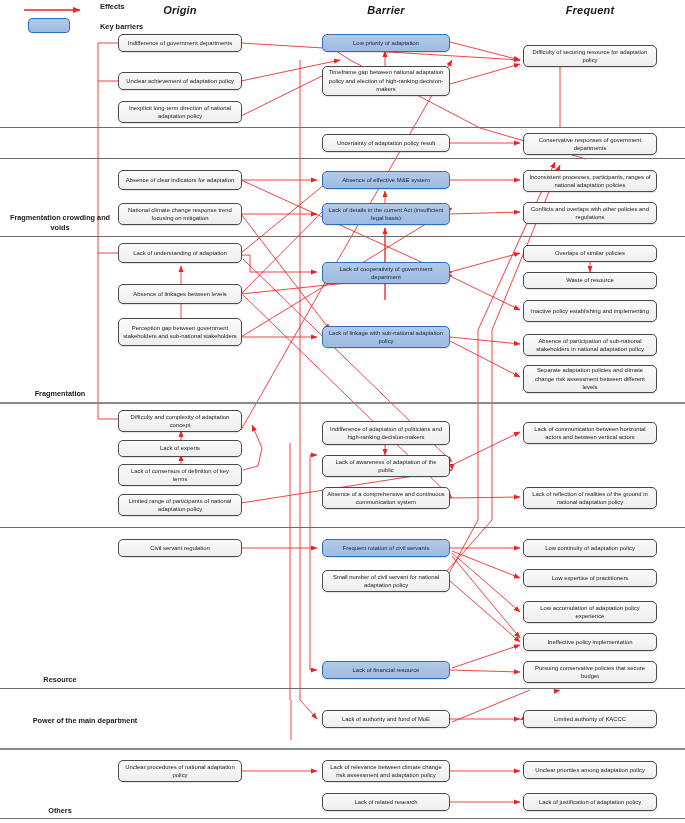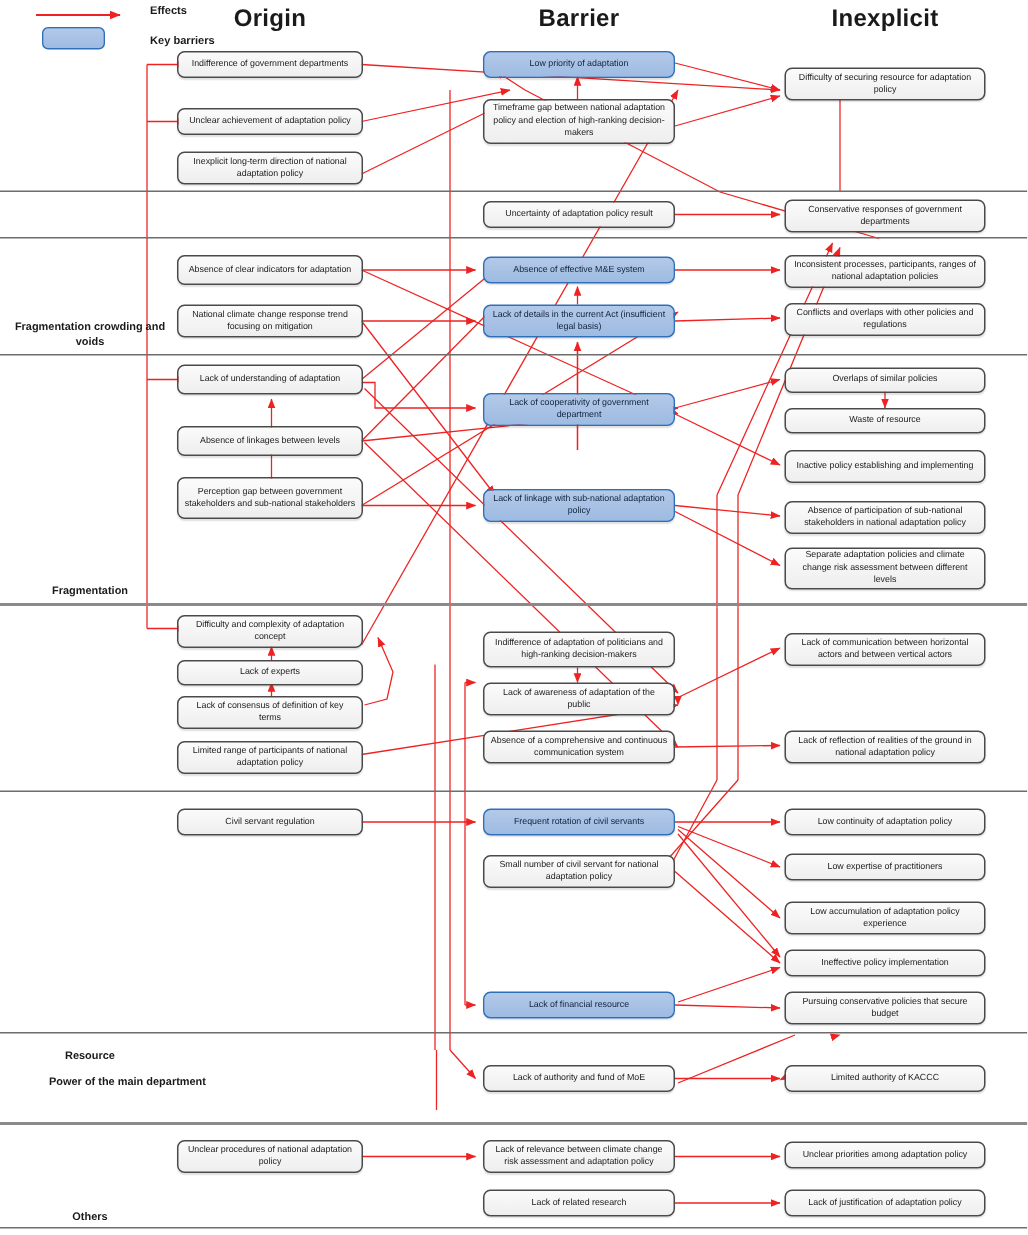--- a/index.html
+++ b/index.html
@@ -1,19 +1,19 @@
 <!DOCTYPE html>
 <html><head>
 <meta charset="utf-8">
 <style>
   html,body{margin:0;padding:0;background:#ffffff;}
   body{width:685px;height:823px;font-family:"Liberation Sans",sans-serif;color:#111;}
   #stage{position:relative;width:685px;height:823px;overflow:hidden;background:#fff;}
   #edges{position:absolute;left:0;top:0;width:685px;height:823px;pointer-events:none;}
-  .colhead{position:absolute;font-size:16px;font-weight:bold;color:#1a1a1a;text-align:center;letter-spacing:.2px;}
+  .colhead{position:absolute;font-size:11px;font-weight:bold;color:#1a1a1a;text-align:center;letter-spacing:.2px;font-style:italic;}
   .divider{position:absolute;left:0;width:685px;height:1px;background:#6d6d6d;}
   .divider.thick{height:2px;background:#8a8a8a;}
   .rowlab{position:absolute;font-size:7.3px;font-weight:bold;color:#1a1a1a;text-align:center;line-height:1.35;width:120px;left:0;}
   .node{position:absolute;box-sizing:border-box;border:1px solid #4a4a4a;border-radius:5px;
         background:linear-gradient(#fbfbfb,#eeeeee);
         display:flex;align-items:center;justify-content:center;text-align:center;
         font-size:5.9px;line-height:1.42;color:#1b1b1b;padding:1px 4px;
         box-shadow:0 1px 1px rgba(0,0,0,.12);}
   .node.key{background:linear-gradient(#b3c9e8,#9ebbe2);border:1px solid #2f6fba;color:#10233b;}
   .legend-line{position:absolute;}
@@ -134,34 +134,34 @@
       </marker>
     </defs>
     <path d="M2,6 L58,6" stroke="#ee2222" stroke-width="1.3" fill="none" marker-end="url(#ah2)"></path>
   </svg>
   <div class="legend-txt" style="left:100px;top:2px;">Effects</div>
   <div class="legend-box" style="left:28px;top:18px;"></div>
   <div class="legend-txt" style="left:100px;top:22px;">Key barriers</div>
 
   <div class="colhead" style="left:118px;top:4px;width:124px;">Origin</div>
   <div class="colhead" style="left:322px;top:4px;width:128px;">Barrier</div>
-  <div class="colhead" style="left:523px;top:4px;width:134px;">Inexplicit</div>
+  <div class="colhead" style="left:523px;top:4px;width:134px;">Frequent</div>
 
   <div class="divider" style="top:127px;"></div>
   <div class="divider" style="top:158px;"></div>
   <div class="divider" style="top:236px;"></div>
   <div class="divider thick" style="top:402px;"></div>
   <div class="divider" style="top:527px;"></div>
   <div class="divider" style="top:688px;"></div>
   <div class="divider thick" style="top:748px;"></div>
   <div class="divider" style="top:818px;"></div>
 
   <div class="rowlab" style="top:213px;">Fragmentation crowding and voids</div>
   <div class="rowlab" style="top:389px;">Fragmentation</div>
-  <div class="rowlab" style="top:675px;margin-top:24px;">Resource</div>
+  <div class="rowlab" style="top:675px;">Resource</div>
   <div class="rowlab" style="top:716px;margin-left:25px;">Power of the main department</div>
   <div class="rowlab" style="top:806px;">Others</div>
 
   <div class="node" style="left:118px;top:34px;width:124px;height:18px;">Indifference of government departments</div>
   <div class="node" style="left:118px;top:72px;width:124px;height:18px;">Unclear achievement of adaptation policy</div>
   <div class="node" style="left:118px;top:101px;width:124px;height:22px;">Inexplicit long-term direction of national adaptation policy</div>
   <div class="node" style="left:118px;top:170px;width:124px;height:20px;">Absence of clear indicators for adaptation</div>
   <div class="node" style="left:118px;top:203px;width:124px;height:22px;">National climate change response trend focusing on mitigation</div>
   <div class="node" style="left:118px;top:243px;width:124px;height:20px;">Lack of understanding of adaptation</div>
   <div class="node" style="left:118px;top:284px;width:124px;height:20px;">Absence of linkages between levels</div>

